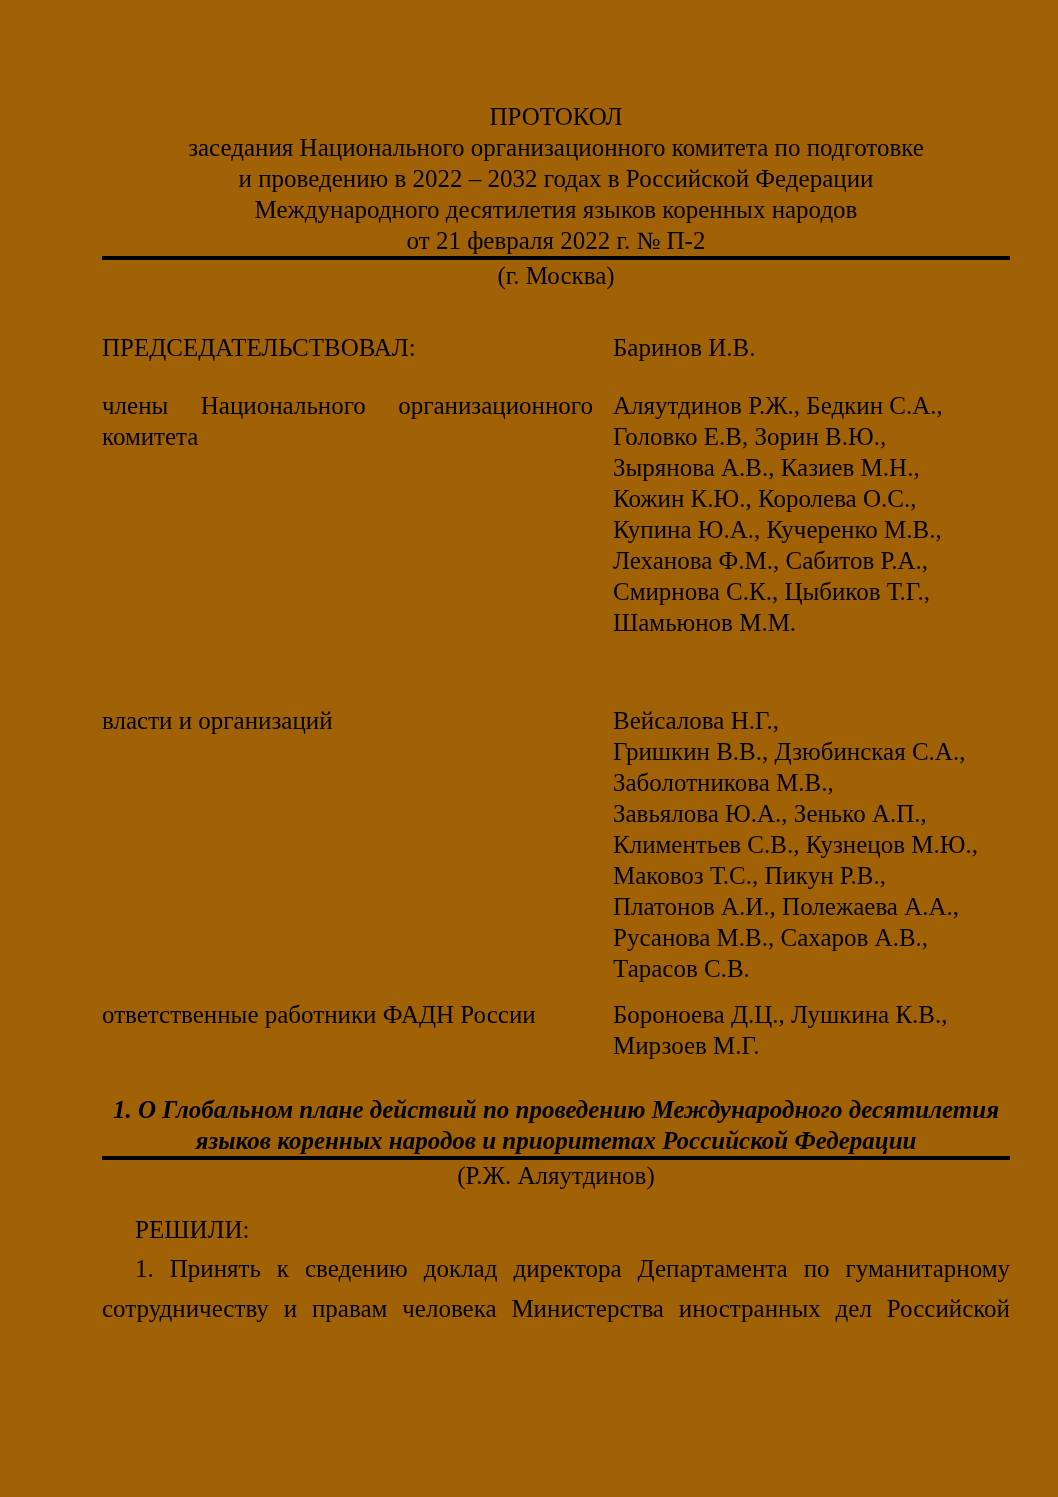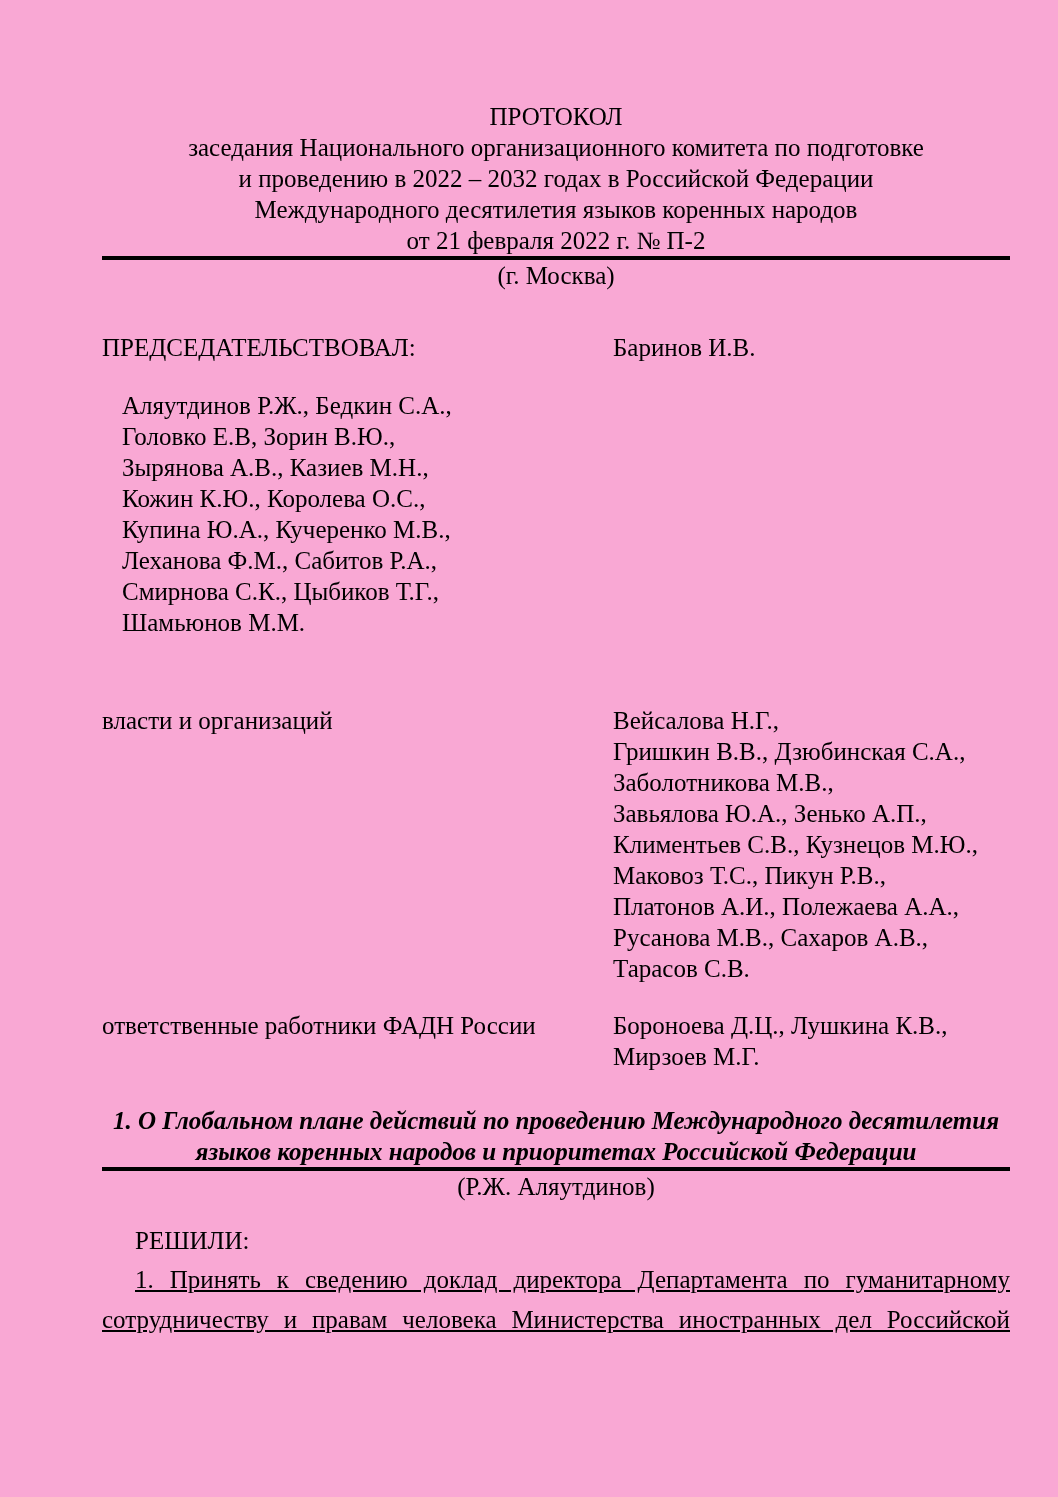--- a/index.html
+++ b/index.html
@@ -1,45 +1,45 @@
 <!DOCTYPE html>
 <html><head>
 <meta charset="utf-8">
 <style>
   html, body { margin: 0; padding: 0; background: #ffffff; }
   .page {
     position: relative;
     width: 1058px;
     height: 1497px;
     box-sizing: border-box;
-    background: #f9a8d4;
+    background: #a16207;
     color: #000000;
     font-family: "Liberation Serif", "DejaVu Serif", serif;
     font-size: 25px;
     line-height: 31px;
     padding: 101px 48px 0 102px;
     overflow: hidden;
   }
   .center { text-align: center; }
   .prelines { white-space: pre-line; }
   .prekeep { white-space: pre; }
   .rule { height: 4px; background: #000000; }
   .place-line { margin-bottom: 41px; }
   .row { display: flex; align-items: flex-start; font-family: Liberation Serif, serif; }
   .label { width: 491px; flex: 0 0 491px; }
   .value { margin-left: 20px; width: 397px; }
   .jl { text-align: justify; text-align-last: justify; }
   .present-heading { margin-top: 27px; }
   .group-1 { margin-top: 27px; }
   .group-2 { margin-top: 67px; }
-  .group-3 { margin-top: 26px; }
+  .group-3 { margin-top: 15px; }
   .agenda-title { margin-top: 33px; font-weight: bold; font-style: italic; }
   .speaker-line { margin-bottom: 23px; }
   .resolution-heading { padding-left: 33px; }
-  .resolution-para { line-height: 40px; margin-top: 4px; text-decoration: underline; }
+  .resolution-para { line-height: 40px; margin-top: 4px; }
   .resolution-para div:first-child { padding-left: 33px; }
 </style>
 </head>
 <body>
 
 <div class="page">
 
   <div class="center prelines">ПРОТОКОЛ
 заседания Национального организационного комитета по подготовке
 и проведению в 2022 – 2032 годах в Российской Федерации
@@ -50,20 +50,24 @@
 
   <div class="center place-line">(г. Москва)</div>
 
   <div class="row">
     <div class="label">ПРЕДСЕДАТЕЛЬСТВОВАЛ:</div>
     <div class="value">Баринов И.В.</div>
   </div>
 
 
   <div class="row group-1">
+    <div class="label">
+        <div class="jl">члены Национального организационного</div>
+        <div>комитета</div>
+      </div>
     <div class="value prekeep">Аляутдинов Р.Ж., Бедкин С.А.,
 Головко Е.В, Зорин В.Ю.,
 Зырянова А.В., Казиев М.Н.,
 Кожин К.Ю., Королева О.С.,
 Купина Ю.А., Кучеренко М.В.,
 Леханова Ф.М., Сабитов Р.А.,
 Смирнова С.К., Цыбиков Т.Г.,
 Шамьюнов М.М.</div>
   </div>
 

